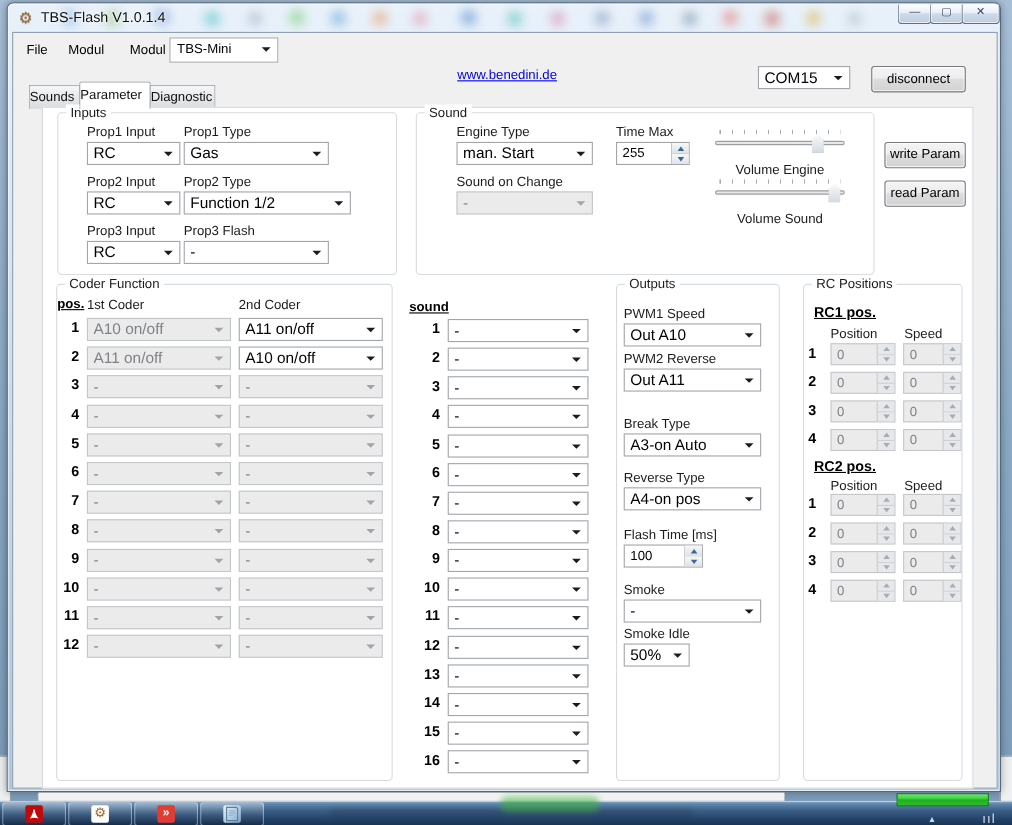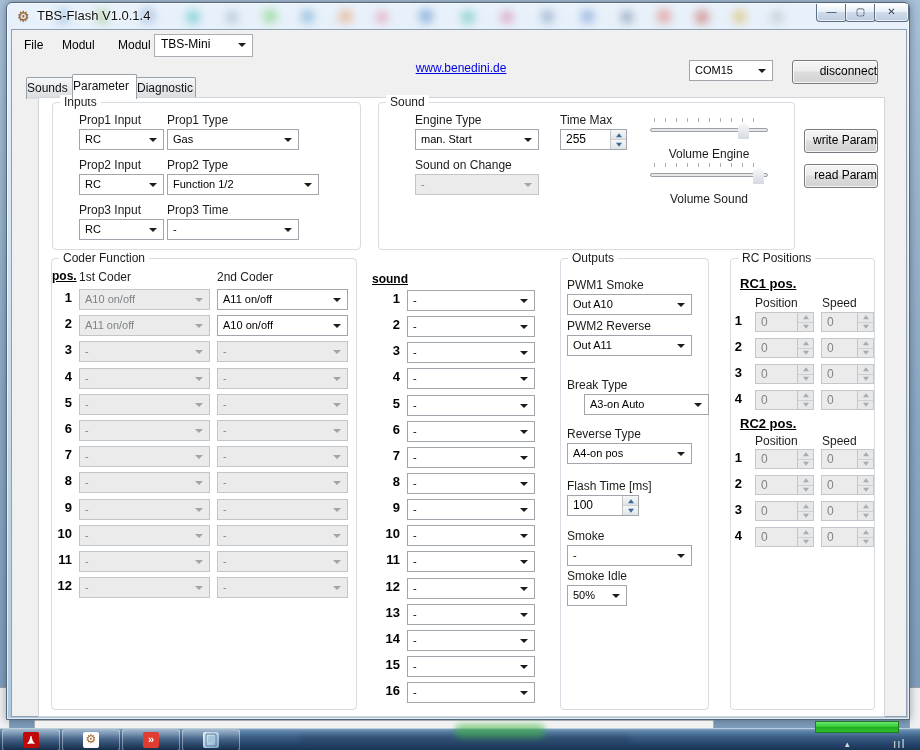--- a/index.html
+++ b/index.html
@@ -20,32 +20,32 @@
     color:#33445a;font-size:10px;text-align:center;line-height:16px;box-shadow:inset 0 0 0 1px rgba(255,255,255,.7)}
   
   .client{left:4px;top:26px;width:894px;height:686px;background:#f0f0f0;border:1px solid #8ea0b2}
   .menu-item{top:6px;height:18px;font-size:12px;color:#000;line-height:18px}
   .flatcombo{background:#fff;border:1px solid #a8aeb4}
   .tab{height:21px;border:1px solid #9aa0a8;border-bottom:none;border-radius:2px 2px 0 0;font-size:12px;
     text-align:left;background:linear-gradient(180deg,#f6f7f8,#e8eaec 45%,#d9dcdf);line-height:20px;color:#111}
   .tab.active{height:24px;background:#fff;z-index:5;line-height:22px}
   .tabpage{left:26px;top:67px;width:845px;height:618px;background:#fff;border:1px solid #d2d6da}
   .link{font-size:12px;color:#0000e6;text-decoration:underline;white-space:nowrap}
-  .btn{border:1px solid #747a80;border-radius:3px;font-size:12px;color:#000;text-align:right;
+  .btn{border:1px solid #747a80;border-radius:3px;font-size:12px;color:#000;text-align:center;
     background:linear-gradient(180deg,#f4f4f4 0%,#ededed 45%,#dddddd 50%,#d2d2d2 100%);
     box-shadow:inset 0 0 0 1px rgba(255,255,255,.8)}
   
   .grp{border:1px solid #d6dce2;border-radius:4px}
   .grp-t{position:absolute;top:-8px;left:7px;background:#fff;padding:0 4px;font-size:12px;line-height:15px;color:#1c1c1c;white-space:nowrap}
   .lbl{font-size:12px;color:#1c1c1c;white-space:nowrap}
   .uhead{font-size:12px;font-weight:bold;text-decoration:underline;color:#000;white-space:nowrap}
   .rownum{font-size:13px;font-weight:bold;color:#000;text-align:right}
   
   .combo{background:#fff;border:1px solid #a0a6ac;height:21px;box-sizing:border-box}
-  .combo .cv{position:absolute;left:5px;top:0;right:18px;line-height:19px;font-size:11px;color:#000;white-space:nowrap;overflow:hidden}
+  .combo .cv{position:absolute;left:5px;top:0;right:18px;line-height:19px;font-size:14px;color:#000;white-space:nowrap;overflow:hidden}
   .combo .arr{position:absolute;right:6px;top:8px;width:0;height:0;border-left:4px solid transparent;border-right:4px solid transparent;border-top:4px solid #1c1c1c}
   .combo.dis{background:#ebebeb;border-color:#c1c6ca}
   .combo.dis .cv{color:#7f8386}
   .combo.dis .arr{border-top-color:#a0a5aa}
   
   .updown{background:#fff;border:1px solid #a0a6ac;height:21px;box-sizing:border-box}
   .updown .uv{position:absolute;left:5px;top:0;right:17px;line-height:19px;font-size:12px;color:#000}
   .updown .spin{position:absolute;right:0;top:0;bottom:0;width:15px;border-left:1px solid #c2c6ca;display:flex;flex-direction:column}
   .updown .sb{flex:1;position:relative;background:linear-gradient(180deg,#f7f7f7,#e0e3e6);border-bottom:1px solid #cdd1d5}
   .updown .sb:last-child{border-bottom:none}
@@ -159,21 +159,21 @@
       <span class="abs lbl" style="left:155px;top:128px">Prop2 Type</span>
       <div class="abs combo" style="left:67px;top:144px;width:85px">
           <span class="cv">RC</span>
           <span class="arr"></span>
         </div>
       <div class="abs combo" style="left:155px;top:144px;width:152px">
           <span class="cv">Function 1/2</span>
           <span class="arr"></span>
         </div>
       <span class="abs lbl" style="left:67px;top:173px">Prop3 Input</span>
-      <span class="abs lbl" style="left:155px;top:173px">Prop3 Time</span>
+      <span class="abs lbl" style="left:155px;top:173px">Prop3 Flash</span>
       <div class="abs combo" style="left:67px;top:189px;width:85px">
           <span class="cv">RC</span>
           <span class="arr"></span>
         </div>
       <div class="abs combo" style="left:155px;top:189px;width:132px">
           <span class="cv">-</span>
           <span class="arr"></span>
         </div>
 
       <div class="abs grp" style="left:366px;top:72px;width:415px;height:146px">
@@ -408,32 +408,32 @@
         </div>
       <span class="abs rownum" style="left:360px;top:653px;width:28px">16</span>
       <div class="abs combo" style="left:395px;top:652px;width:128px">
           <span class="cv">-</span>
           <span class="arr"></span>
         </div>
 
       <div class="abs grp" style="left:548px;top:228px;width:147px;height:450px">
         <span class="grp-t">Outputs</span>
       </div>
-      <span class="abs lbl" style="left:555px;top:248px">PWM1 Smoke</span>
+      <span class="abs lbl" style="left:555px;top:248px">PWM1 Speed</span>
       <div class="abs combo" style="left:555px;top:264px;width:125px">
           <span class="cv">Out A10</span>
           <span class="arr"></span>
         </div>
       <span class="abs lbl" style="left:555px;top:289px">PWM2 Reverse</span>
       <div class="abs combo" style="left:555px;top:305px;width:125px">
           <span class="cv">Out A11</span>
           <span class="arr"></span>
         </div>
       <span class="abs lbl" style="left:555px;top:348px">Break Type</span>
-      <div class="abs combo" style="left:572px;top:364px;width:125px">
+      <div class="abs combo" style="left:555px;top:364px;width:125px">
           <span class="cv">A3-on Auto</span>
           <span class="arr"></span>
         </div>
       <span class="abs lbl" style="left:555px;top:397px">Reverse Type</span>
       <div class="abs combo" style="left:555px;top:413px;width:125px">
           <span class="cv">A4-on pos</span>
           <span class="arr"></span>
         </div>
       <span class="abs lbl" style="left:555px;top:449px">Flash Time [ms]</span>
       <div class="abs updown" style="left:555px;top:465px;width:72px">

